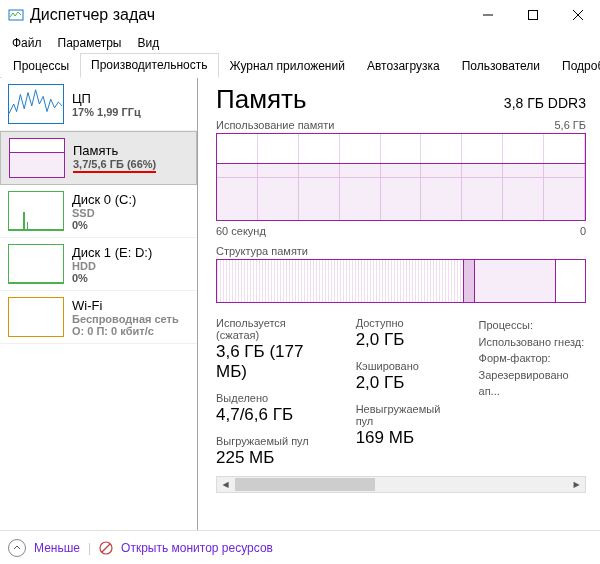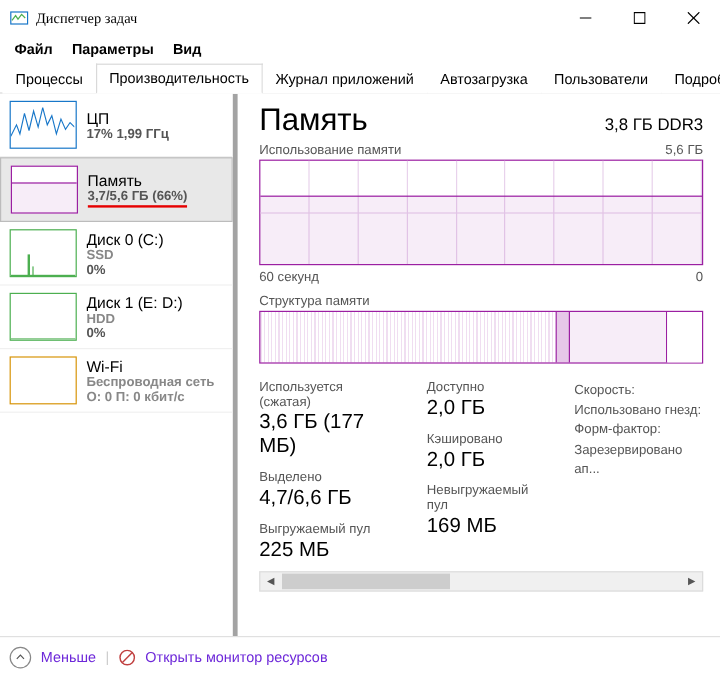--- a/index.html
+++ b/index.html
@@ -1,37 +1,37 @@
 <!DOCTYPE html>
 <html><head>
 <meta charset="utf-8">
 <style>
   * { box-sizing: border-box; margin: 0; padding: 0; font-family: "Segoe UI", Tahoma, sans-serif; }
   body { background: #fff; width: 600px; height: 564px; overflow: hidden; font-size: 12px; color: #000; }
 
   
   .titlebar { display: flex; align-items: center; height: 30px; padding: 0 0 0 8px; }
   .titlebar .app-icon { width: 16px; height: 16px; margin-right: 6px; display: inline-flex; align-items: center; justify-content: center; }
-  .titlebar .title { flex: 1; font-size: 12px; font-family: Liberation Serif, serif; }
+  .titlebar .title { flex: 1; font-size: 16px; }
   .titlebar .winbtn { width: 45px; height: 30px; display: flex; align-items: center; justify-content: center; }
 
   
-  .menubar { display: flex; height: 22px; align-items: center; padding: 0 4px; font-weight: bold; }
+  .menubar { display: flex; height: 22px; align-items: flex-end; padding: 0 4px; }
   .menubar .menuitem { padding: 2px 8px; font-size: 12px; }
 
   
   .tabs { display: flex; align-items: flex-end; height: 26px; border-bottom: 1px solid #d9d9d9; padding: 0 2px; position: relative; }
   .tab { padding: 4px 10px 5px; font-size: 12px; border: 1px solid transparent; border-bottom: none; position: relative; top: 1px; background: #fff; white-space: nowrap; }
   .tab.active { border-color: #d9d9d9; border-bottom: 1px solid #fff; }
 
   
   .main { display: flex; height: 452px; }
 
   
-  .sidebar { width: 198px; border-right: 4px solid #a3a3a3; overflow: hidden; }
+  .sidebar { width: 198px; border-right: 1px solid #a3a3a3; overflow: hidden; }
   .side-item { display: flex; padding: 6px 8px; border-bottom: 1px solid #f0f0f0; }
   .side-item.selected { background: #e8e8e8; border: 1px solid #bcbcbc; }
   .thumb { width: 56px; height: 40px; border: 1px solid; margin-right: 8px; flex-shrink: 0; position: relative; background: #fff; overflow: hidden; }
   .thumb-cpu { border-color: #1877c9; }
   .thumb-mem { border-color: #9b1fa2; }
   .thumb-disk { border-color: #4caf50; }
   .thumb-wifi { border-color: #d89408; }
   .side-text { display: flex; flex-direction: column; justify-content: center; overflow: hidden; }
   .side-title { font-size: 13px; }
   .side-sub { font-size: 11px; color: #555; white-space: nowrap; font-weight: bold; }
@@ -250,21 +250,21 @@
         <div>
           <div class="stat-label">Кэшировано</div>
           <div class="stat-value">2,0 ГБ</div>
         </div>
         <div>
           <div class="stat-label">Невыгружаемый пул</div>
           <div class="stat-value">169 МБ</div>
         </div>
       </div>
       <div class="stats-right">
-        <div>Скорость:</div>
+        <div>Процессы:</div>
         <div>Использовано гнезд:</div>
         <div>Форм-фактор:</div>
         <div>Зарезервировано ап...</div>
       </div>
     </div>
 
     <div class="hscroll">
       <div class="arrow">◀</div>
       <div class="track"></div>
       <div class="arrow">▶</div>

